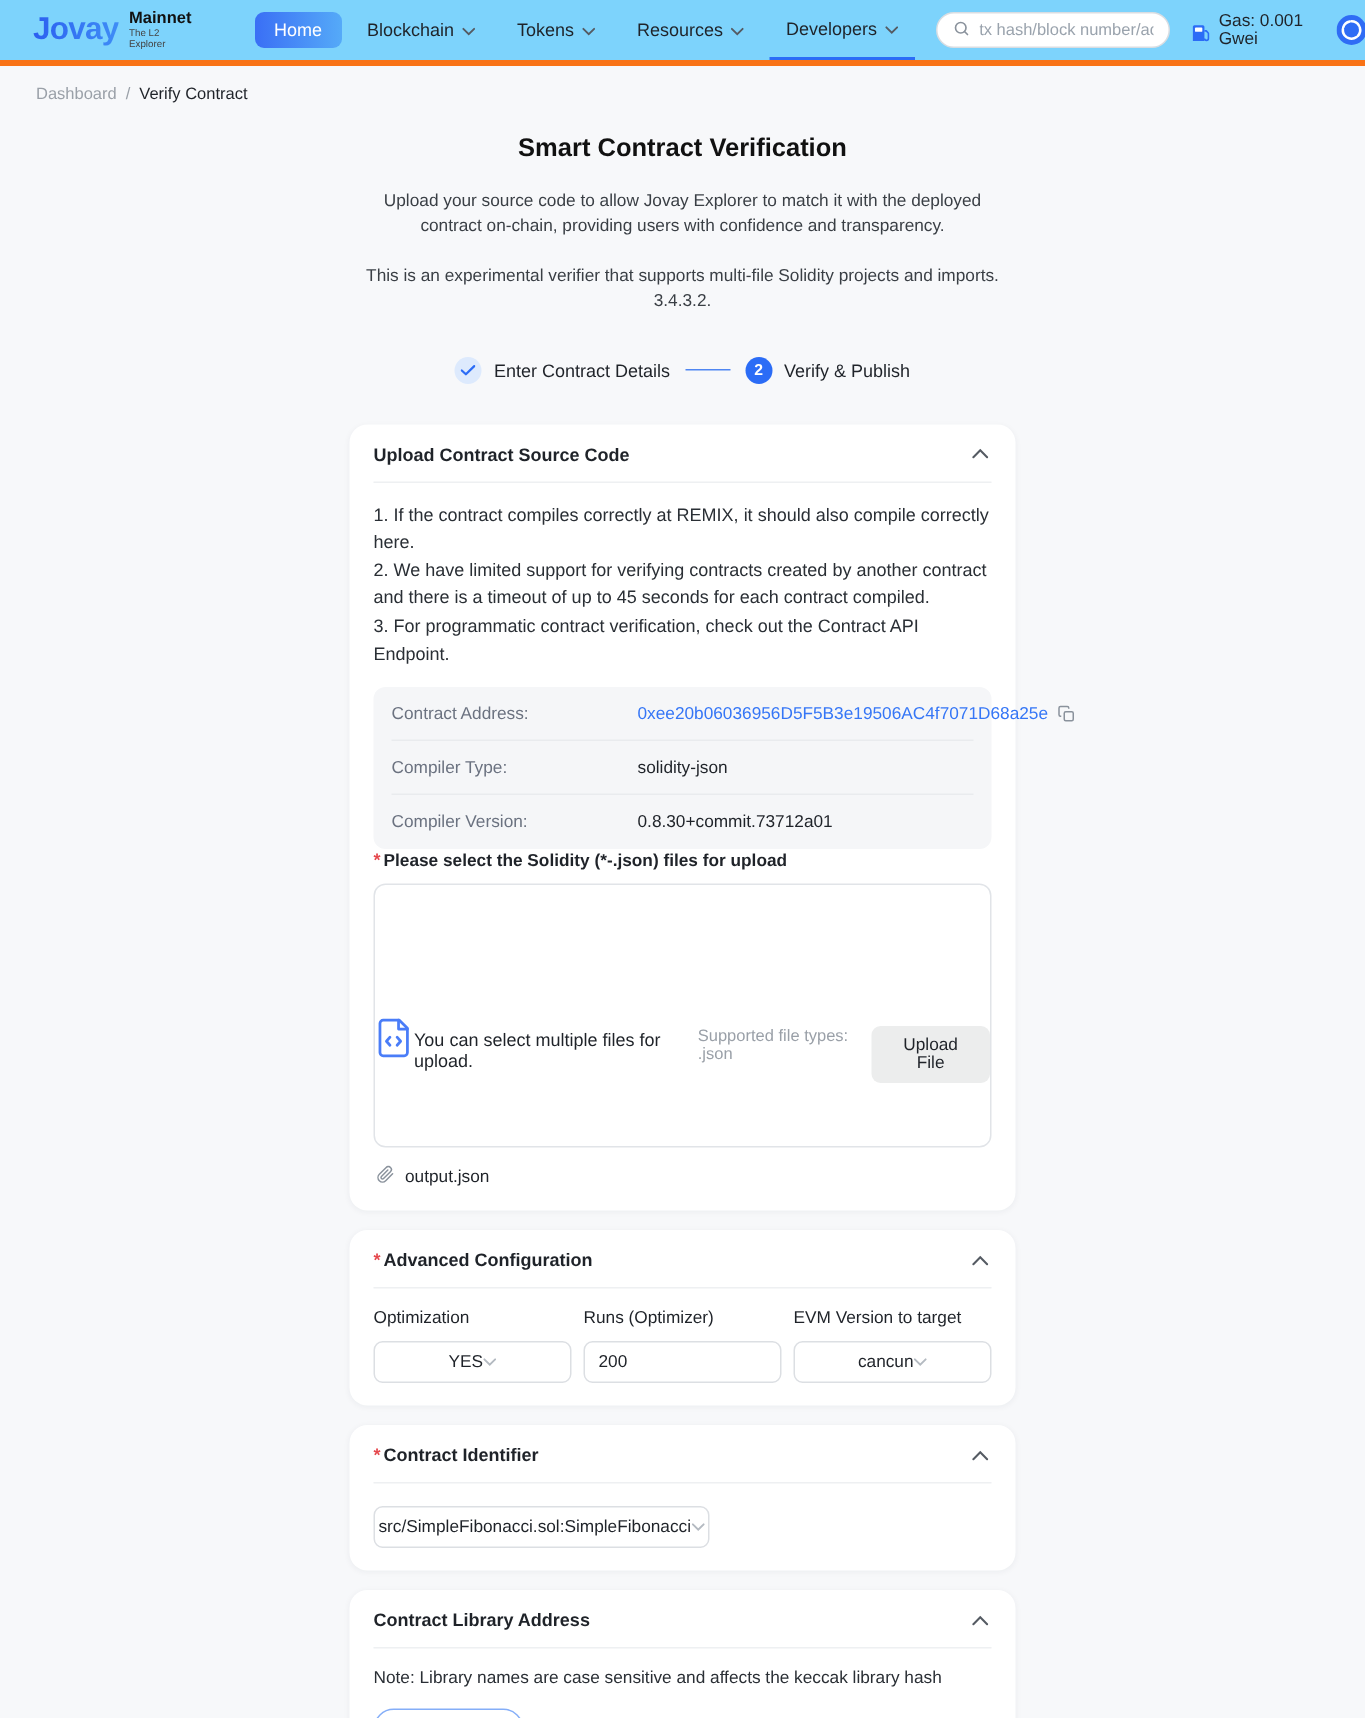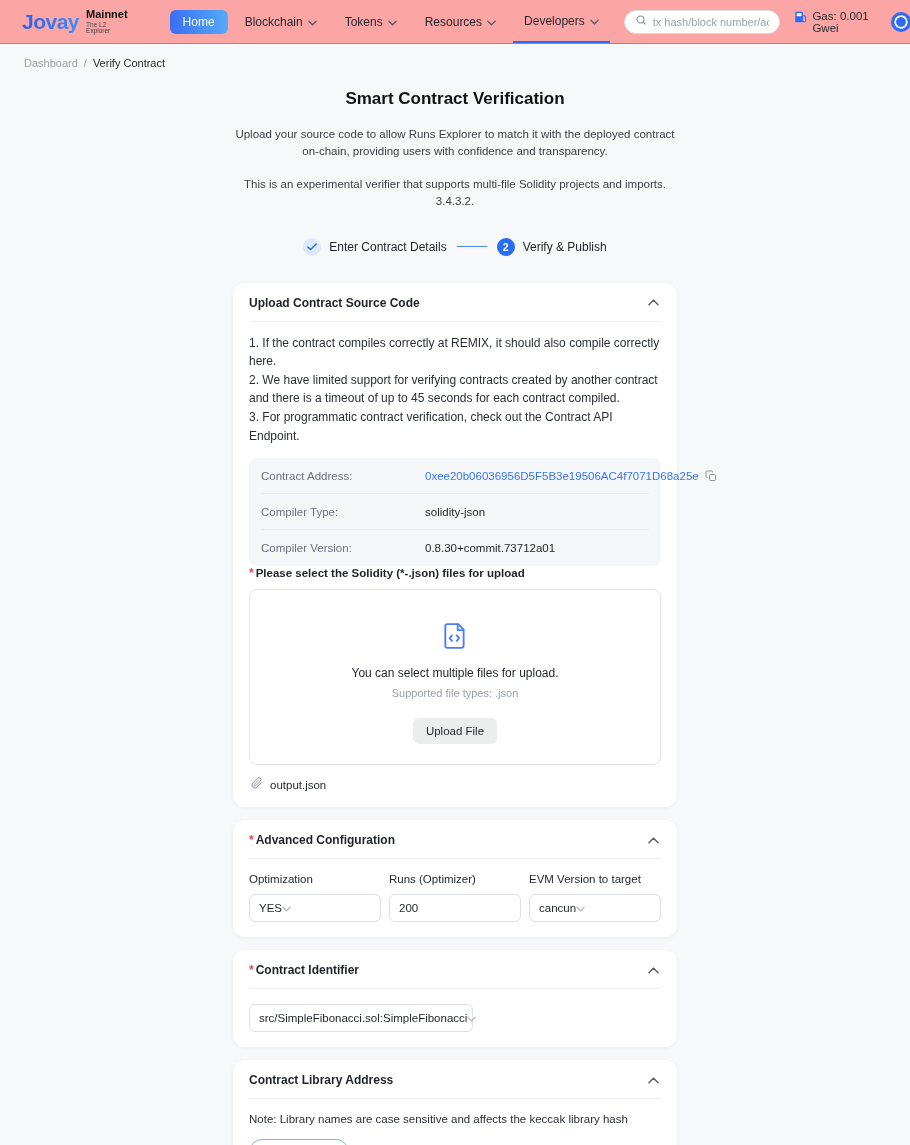--- a/index.html
+++ b/index.html
@@ -7,21 +7,21 @@
   body {
     font-family: "Liberation Sans", "DejaVu Sans", sans-serif;
     background: #f7f8fa;
     color: #1f2329;
     font-size: 12px;
     min-height: 1145px;
   }
 
   
   .header {
-    height: 44px; background: #fca5a5; border-bottom: 1px solid #f97316;
+    height: 44px; background: #7dd3fc; border-bottom: 4px solid #f97316;
     display: flex; align-items: stretch; padding: 0 22px; gap: 14px;
   }
   .logo-wrap { display: flex; align-items: center; gap: 7px; }
   .brand {
     font-size: 21px; font-weight: 700; letter-spacing: -0.5px;
     background: linear-gradient(90deg,#2b5ff0,#3f8df6);
     -webkit-background-clip: text; background-clip: text; color: transparent;
   }
   .net-wrap { display: flex; flex-direction: column; line-height: 1; }
   .net-name { font-size: 11px; font-weight: 700; color: #111; }
@@ -43,21 +43,21 @@
   .search-box {
     display: flex; align-items: center; gap: 6px;
     border: 1px solid #d9dde2; border-radius: 12px; background: #fff;
     padding: 0 10px; height: 24px; width: 192px;
   }
   .search-box input {
     border: none; outline: none; font-size: 11px; width: 100%;
     font-family: inherit; color: #1f2329; background: transparent;
   }
   .search-box input::placeholder { color: #9aa3ad; }
-  .gas-wrap { display: flex; align-items: flex-start; gap: 5px; font-size: 11.5px; color: #1f2329; }
+  .gas-wrap { display: flex; align-items: flex-end; gap: 5px; font-size: 11.5px; color: #1f2329; }
   .chain-logo { width: 20px; height: 20px; cursor: pointer; }
 
   
   .breadcrumb { padding: 13px 24px 0 24px; font-size: 11px; display: flex; gap: 6px; align-items: flex-end; }
   .bc-muted { color: #9aa0a8; cursor: pointer; }
   .bc-current { color: #1f2329; }
 
   
   .content { width: 444px; margin: 0 auto; }
   .page-title { text-align: center; font-size: 17px; font-weight: 700; margin-top: 20px; color: #111; }
@@ -97,39 +97,39 @@
   .info-row { display: flex; align-items: center; min-height: 36px; border-bottom: 1px solid #e9ebee; gap: 44px; }
   .info-row:last-child { border-bottom: none; }
   .info-label { width: 120px; color: #6b7280; font-size: 11.5px; flex: none; }
   .info-value { font-size: 11.5px; color: #1f2329; font-weight: 500; display: flex; align-items: center; gap: 6px; }
   .addr-link { color: #3576f6; text-decoration: none; font-weight: 500; cursor: pointer; }
   .copy-btn { background: none; border: none; cursor: pointer; display: flex; padding: 0; }
 
   .file-label { font-size: 11.5px; font-weight: 600; color: #1f2329; }
   .dropzone {
     margin-top: 9px; border: 1px solid #e1e4e8; border-radius: 8px;
-    height: 176px; display: flex; flex-direction: column; align-items: center;
+    height: 176px; display: flex; align-items: center;
     justify-content: flex-start; padding-top: 32px; background: #fff;
   }
   .dz-line1 { margin-top: 13px; font-size: 12px; color: #1f2329; }
   .dz-line2 { margin-top: 7px; font-size: 11px; color: #9aa0a8; }
   .upload-btn {
     margin-top: 19px; background: #eceded; border: none; border-radius: 6px;
     padding: 7px 13px; font-size: 11.5px; color: #1f2329; font-family: inherit; cursor: pointer;
   }
   .attach-row { display: flex; align-items: center; gap: 7px; margin-top: 12px; padding-left: 2px; cursor: pointer; }
   .attach-name { font-size: 11.5px; color: #1f2329; }
 
   
   .fields-row { display: flex; gap: 8px; margin-top: 14px; }
   .field { width: 132px; }
   .field-label { font-size: 11.5px; color: #1f2329; margin-bottom: 9px; }
   .select, .text-input {
     height: 28px; border: 1px solid #dcdfe3; border-radius: 6px; background: #fff;
-    display: flex; align-items: center; justify-content: flex-start;
+    display: flex; align-items: center; justify-content: center;
     padding: 0 9px; font-size: 11.5px; color: #1f2329; cursor: pointer; width: 100%;
   }
   .text-input { font-family: inherit; outline: none; cursor: text; }
   .select-wide { width: 224px; margin-top: 15px; }
 
   .note-text { margin-top: 14px; font-size: 11.5px; color: #2a2f35; }
   .add-lib-btn {
     margin-top: 14px; display: inline-flex; align-items: center; gap: 5px;
     border: 1px solid #85aef8; color: #2b6cf6; background: #fff;
     border-radius: 14px; padding: 6px 12px; font-size: 11.5px; font-family: inherit; cursor: pointer;
@@ -223,21 +223,21 @@
 
 <div class="breadcrumb">
   <span class="bc-muted">Dashboard</span>
   <span class="bc-muted">/</span>
   <span class="bc-current">Verify Contract</span>
 </div>
 
 <div class="content">
 
   <h1 class="page-title">Smart Contract Verification</h1>
-  <p class="intro">Upload your source code to allow Runs Explorer to match it with the deployed contract on-chain, providing users with confidence and transparency.</p>
+  <p class="intro">Upload your source code to allow Jovay Explorer to match it with the deployed contract on-chain, providing users with confidence and transparency.</p>
   <p class="intro">This is an experimental verifier that supports multi-file Solidity projects and imports. 3.4.3.2.</p>
 
   <div class="stepper">
     <div class="step">
       <span class="step-circle done">
         <svg width="10" height="8" viewBox="0 0 12 9">
             <path d="M1 4.5l3.3 3L11 1" stroke="#2b6cf6" stroke-width="1.8" fill="none" stroke-linecap="round" stroke-linejoin="round"></path>
           </svg>
       </span>
       <span class="step-label">Enter Contract Details</span>

